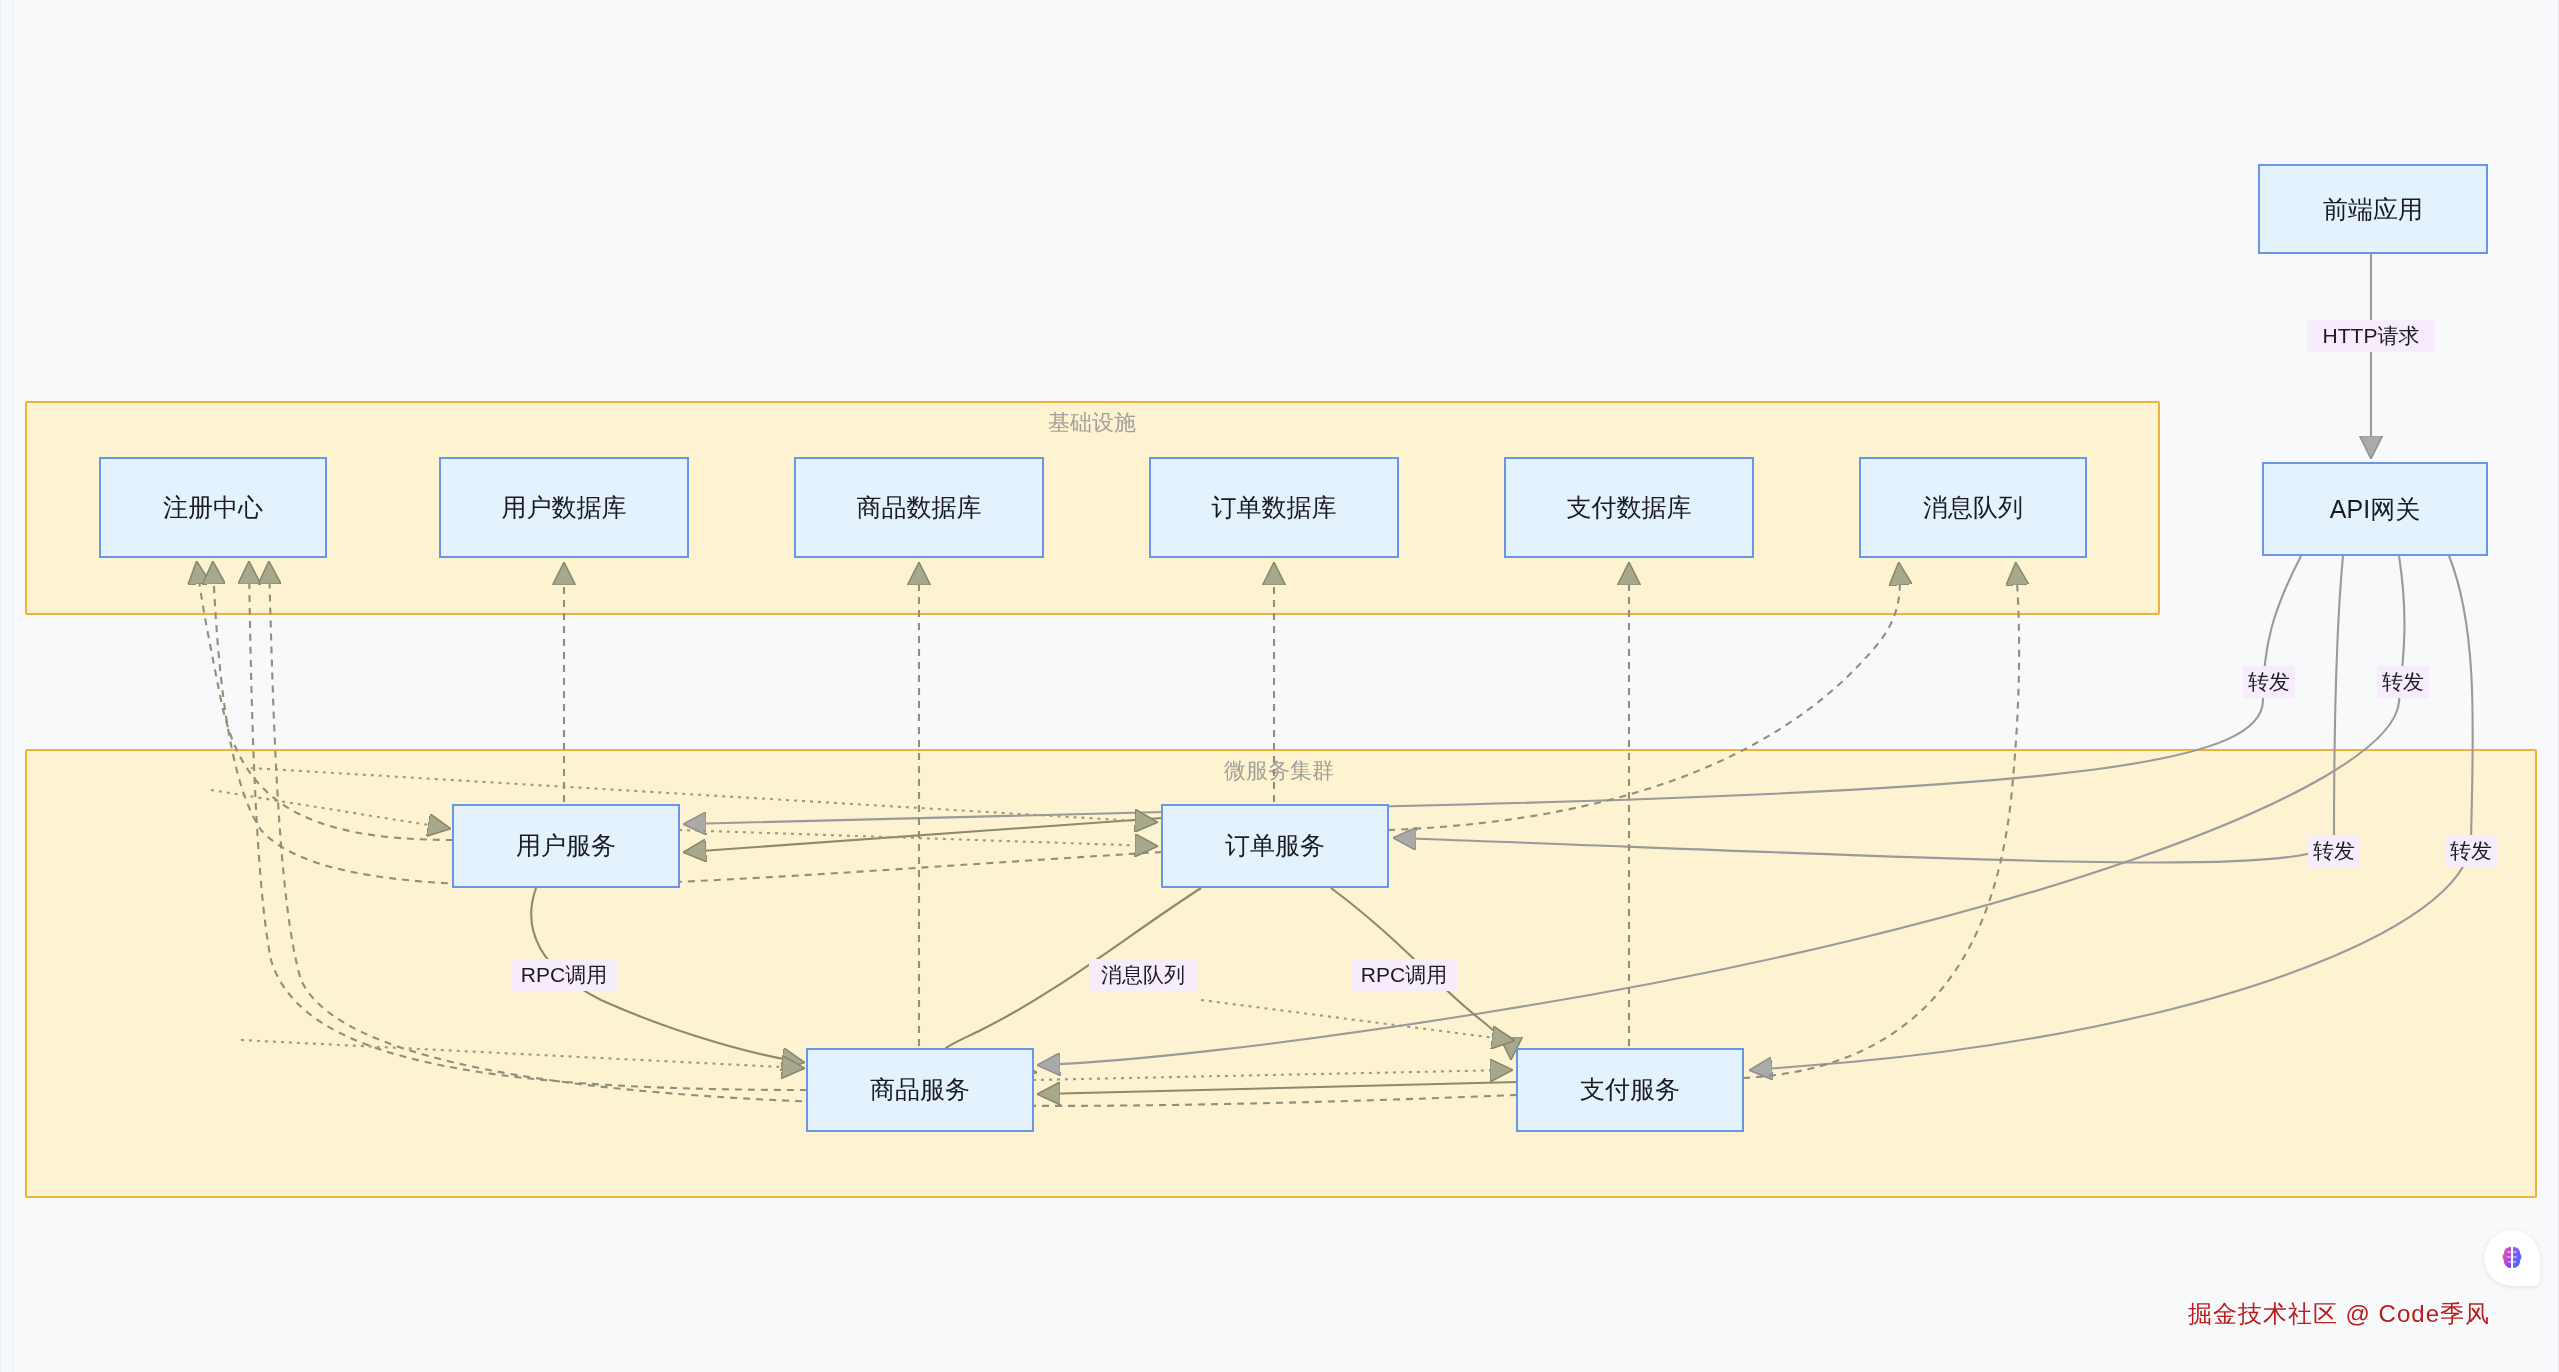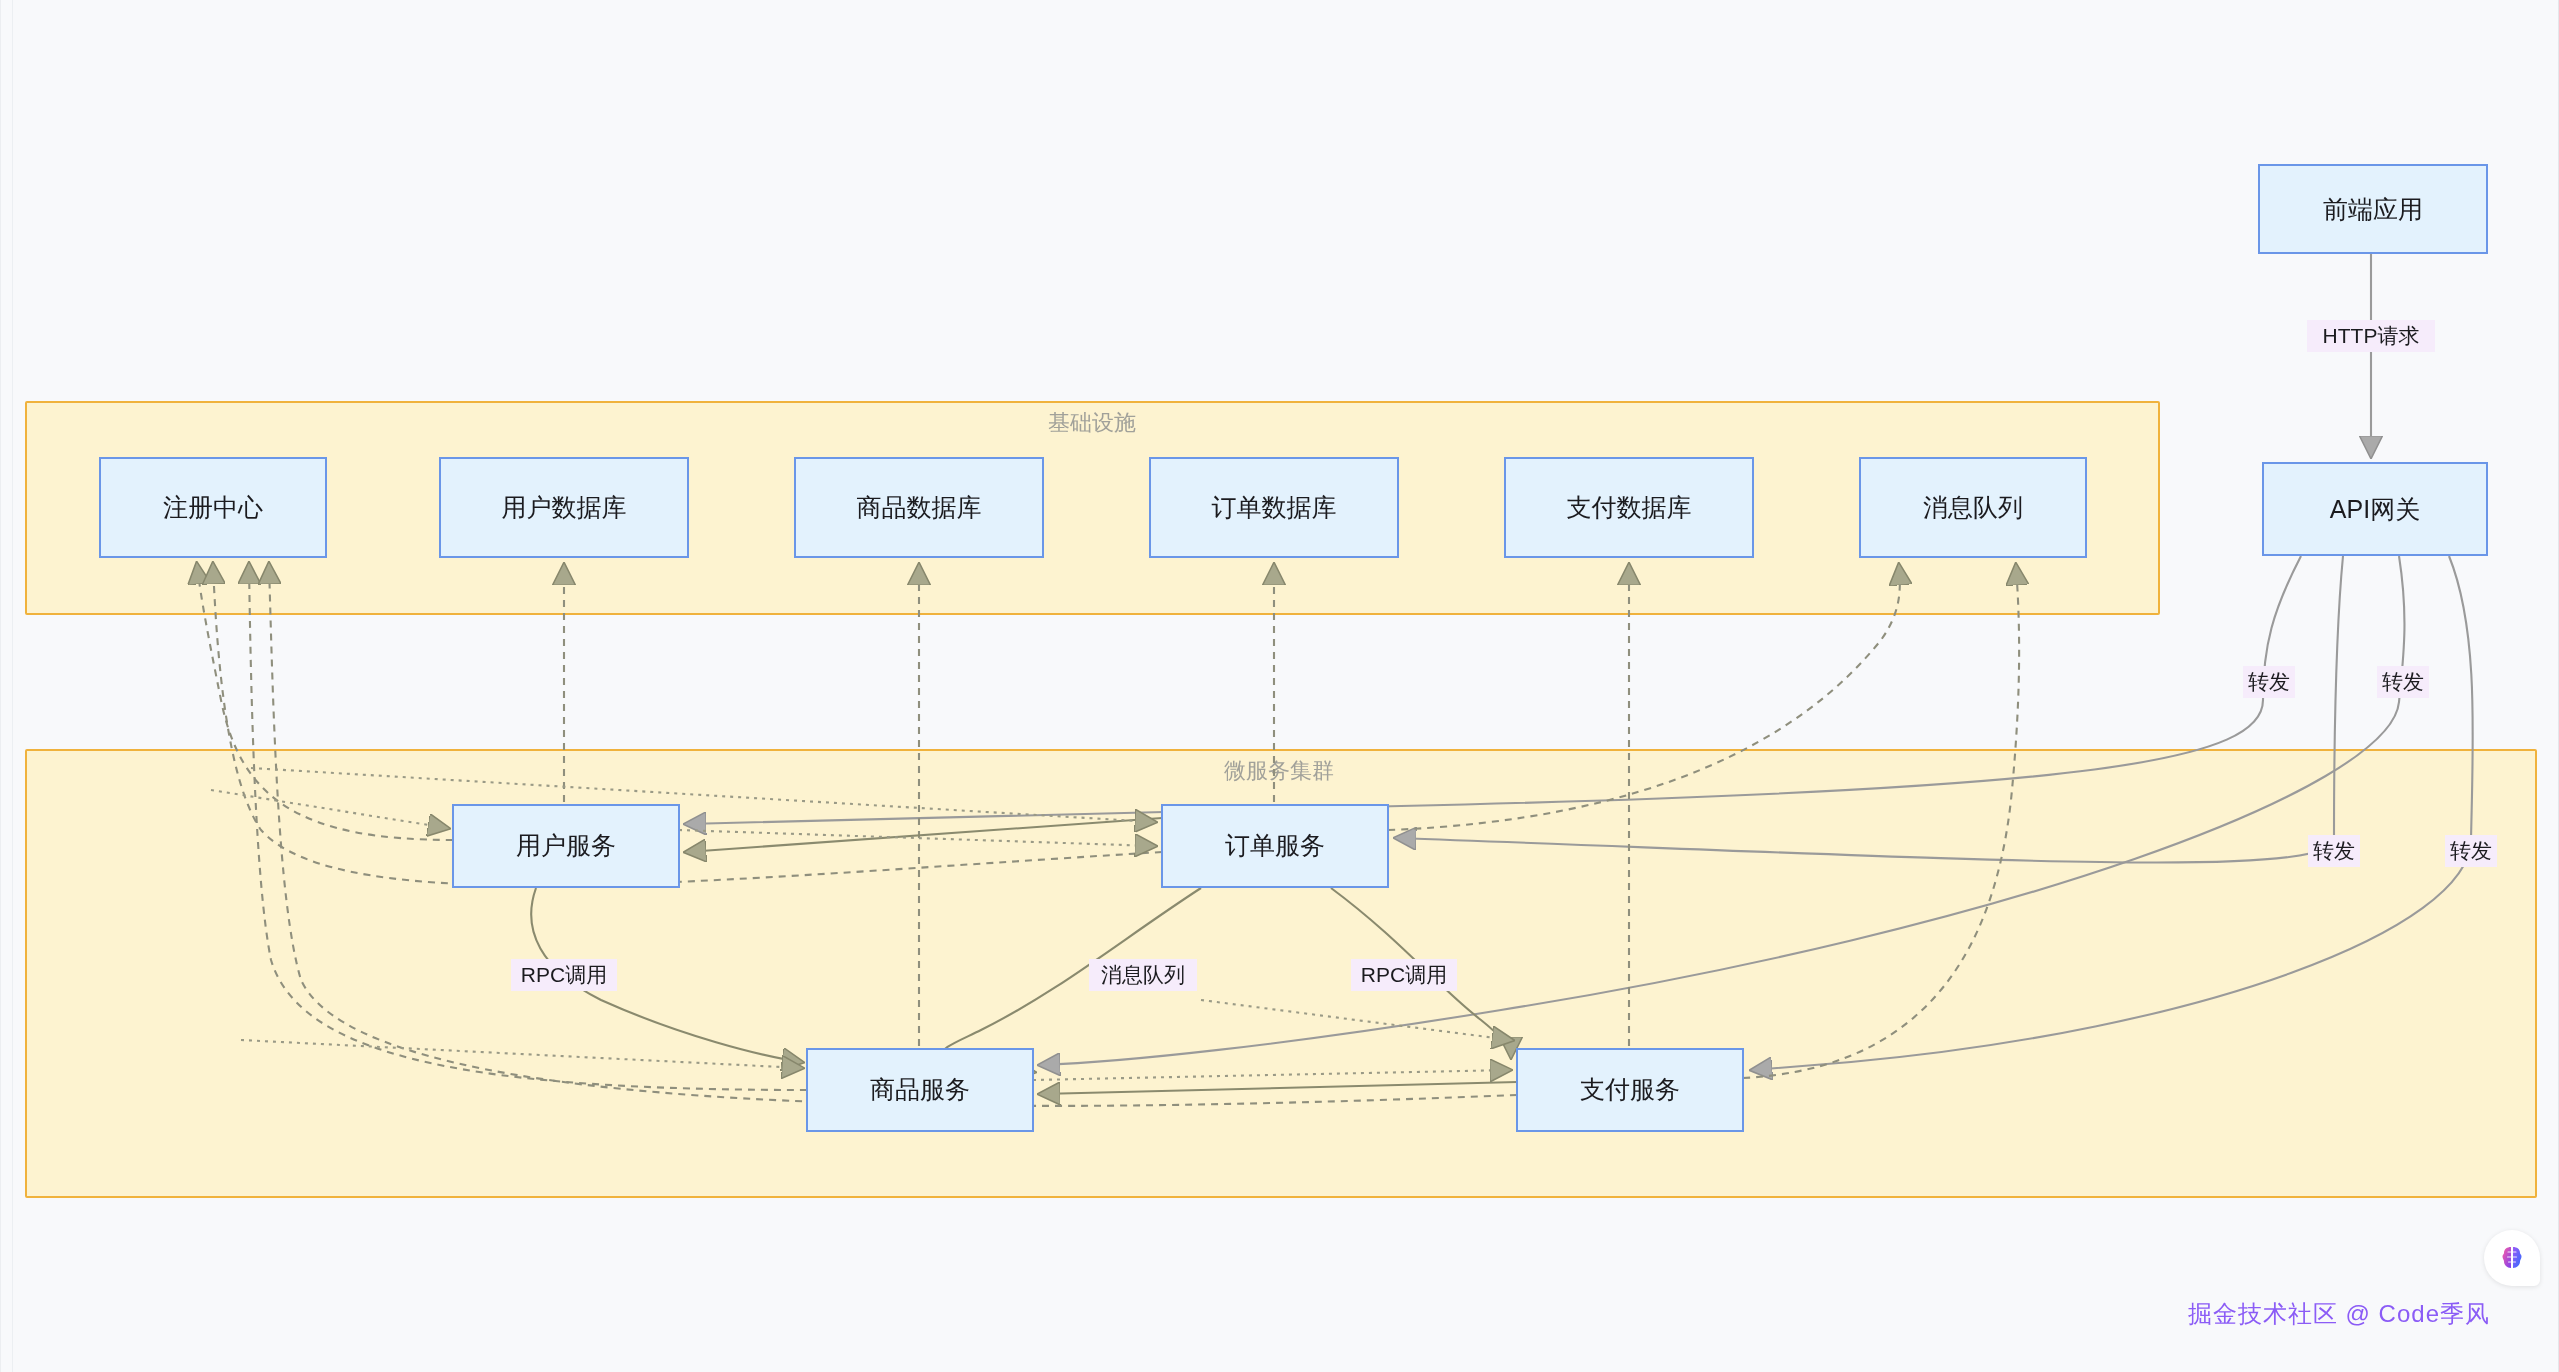--- a/index.html
+++ b/index.html
@@ -27,21 +27,21 @@
   .edge-solid{fill:none;stroke:#8a8a6e;stroke-width:2.1;}
   .edge-gray{fill:none;stroke:#9a9a9a;stroke-width:2.1;}
   .edge-dashed{fill:none;stroke:#8f8f7d;stroke-width:2.1;stroke-dasharray:7 6;}
   .edge-dotted{fill:none;stroke:#9a9a86;stroke-width:2.1;stroke-dasharray:3 5;}
 
   .edge-label-bg{fill:#f6ecfb;}
   .edge-label-tx{fill:#1b1b1f;font-size:21px;font-family:"Liberation Sans","DejaVu Sans",sans-serif;text-anchor:middle;dominant-baseline:middle;}
 
   .wm-text{
     position:absolute;right:68px;bottom:42px;
-    color:#8b5cf6;font-size:24px;letter-spacing:1px;
+    color:#b91c1c;font-size:24px;letter-spacing:1px;
     font-family:"Liberation Sans","DejaVu Sans",sans-serif;
     white-space:nowrap;
   }
   .wm-badge{
     position:absolute;right:18px;bottom:86px;
     width:56px;height:56px;border-radius:28px 28px 6px 28px;
     background:#ffffff;box-shadow:0 1px 5px rgba(0,0,0,.10);
     display:flex;align-items:center;justify-content:center;
   }
 </style>

